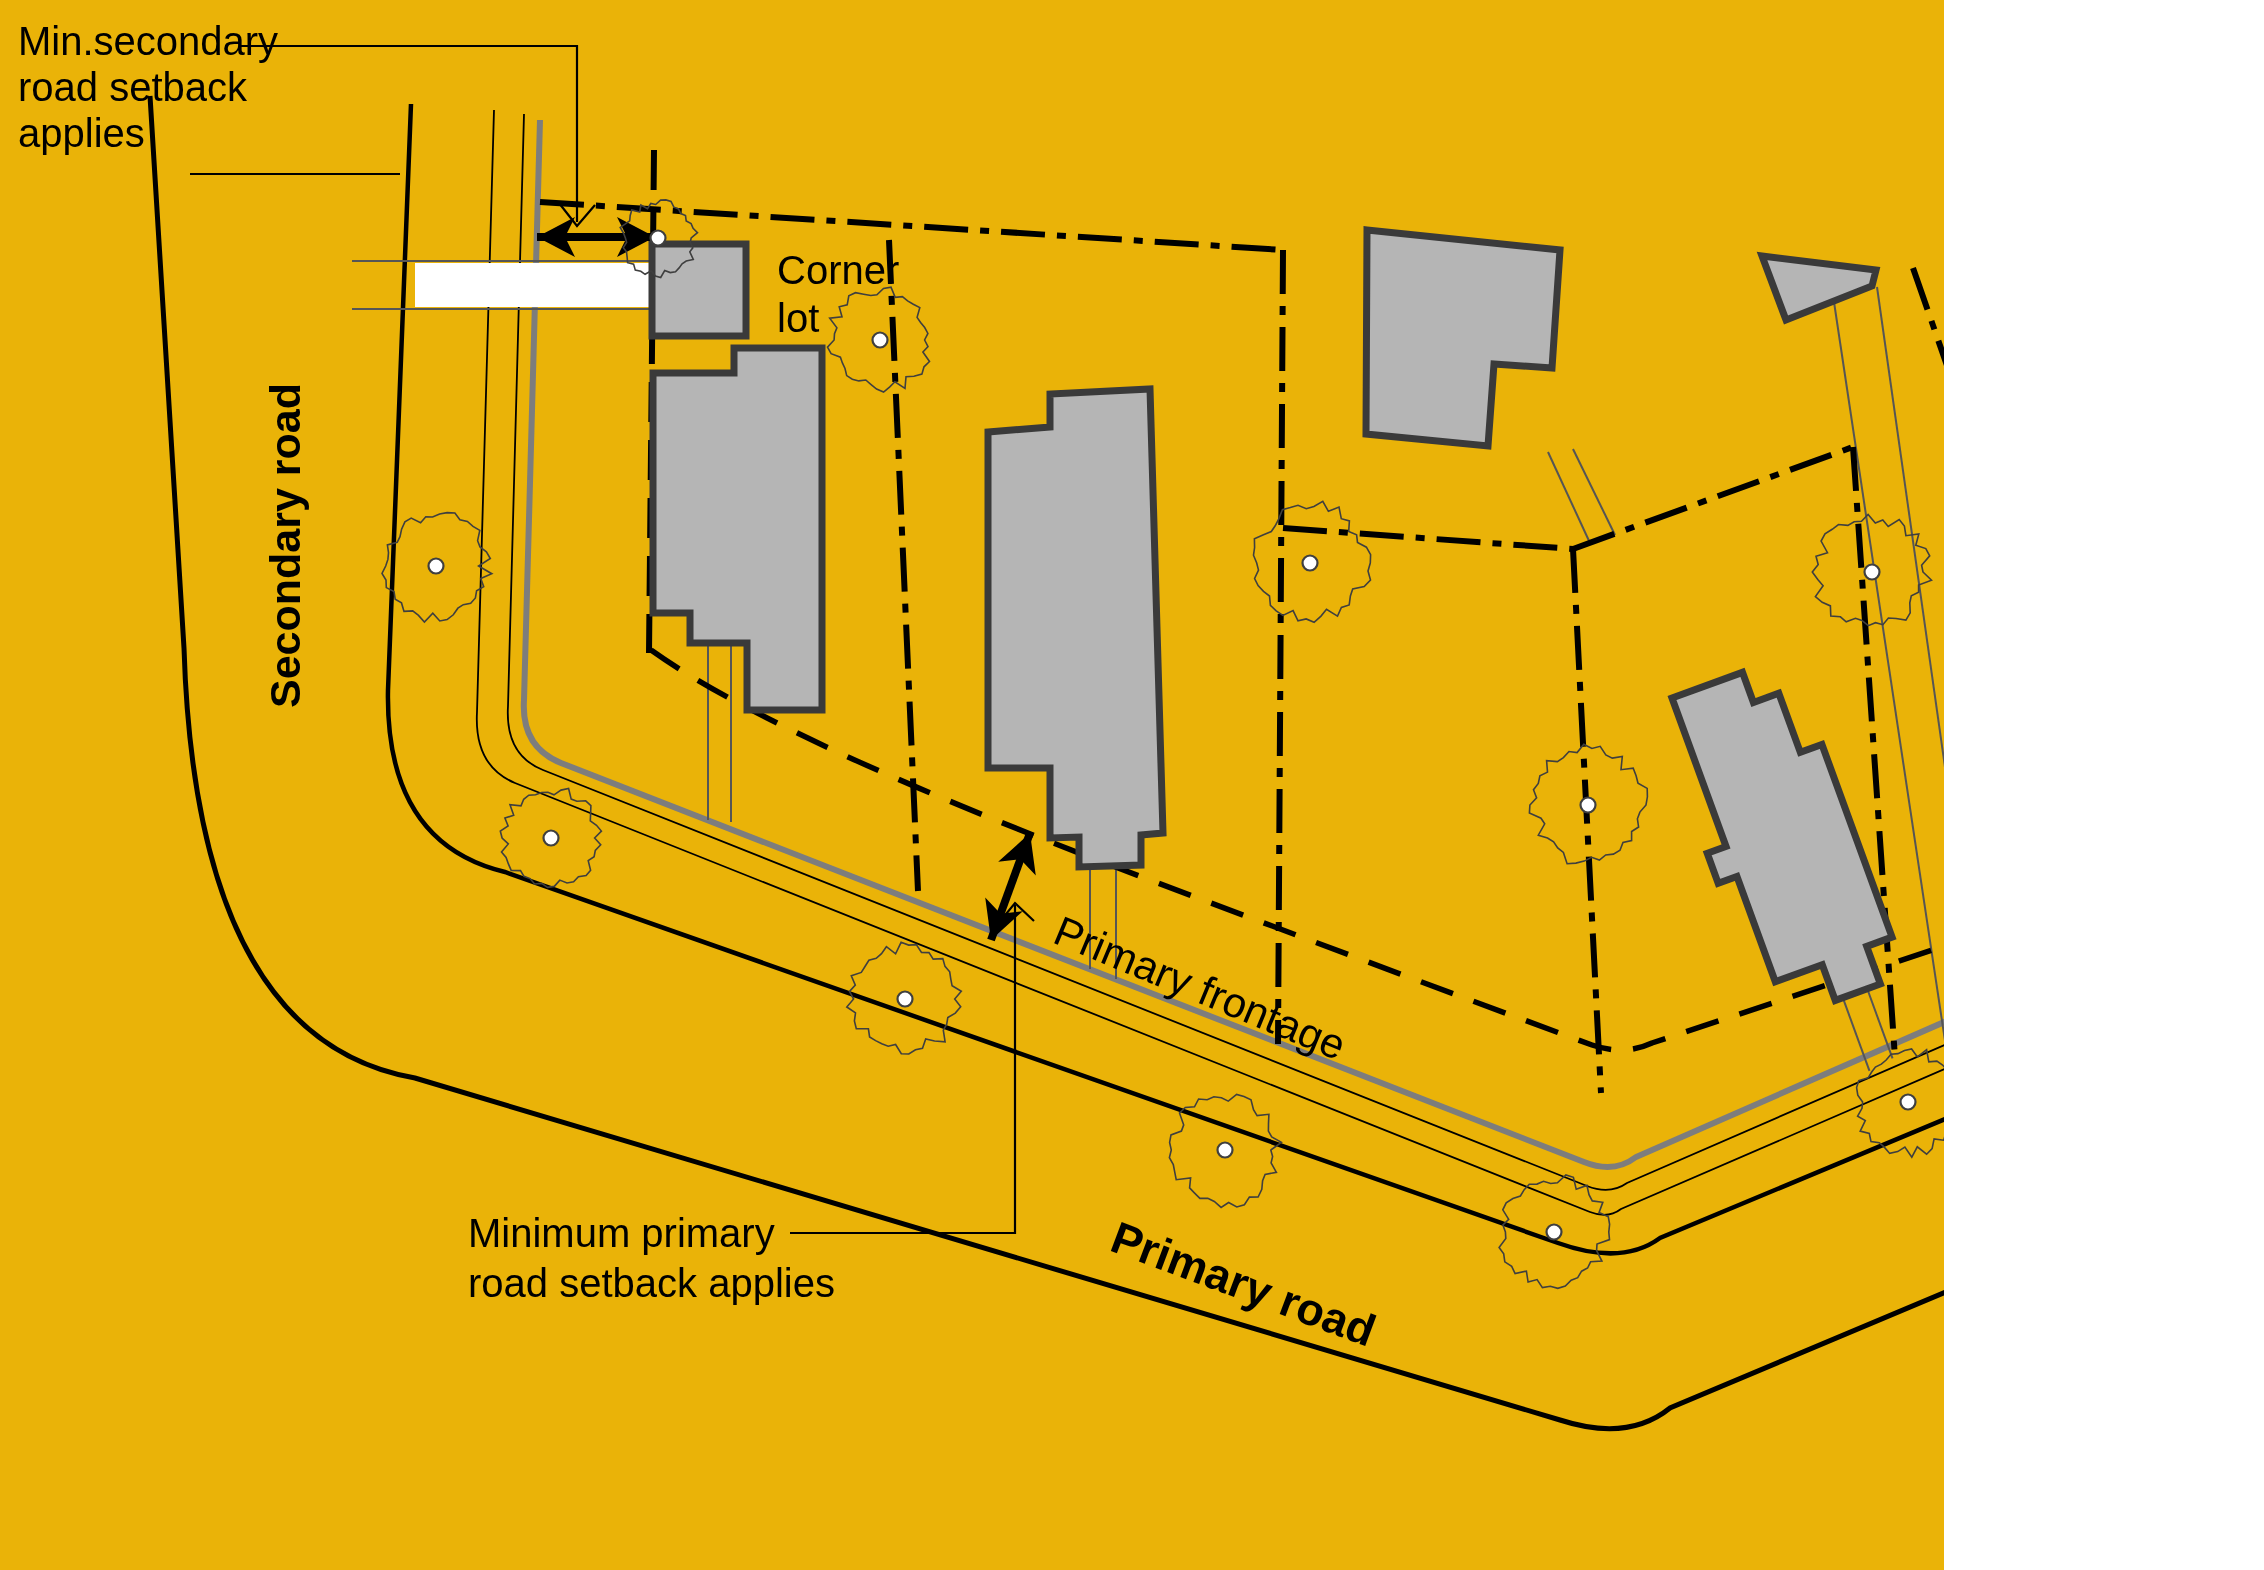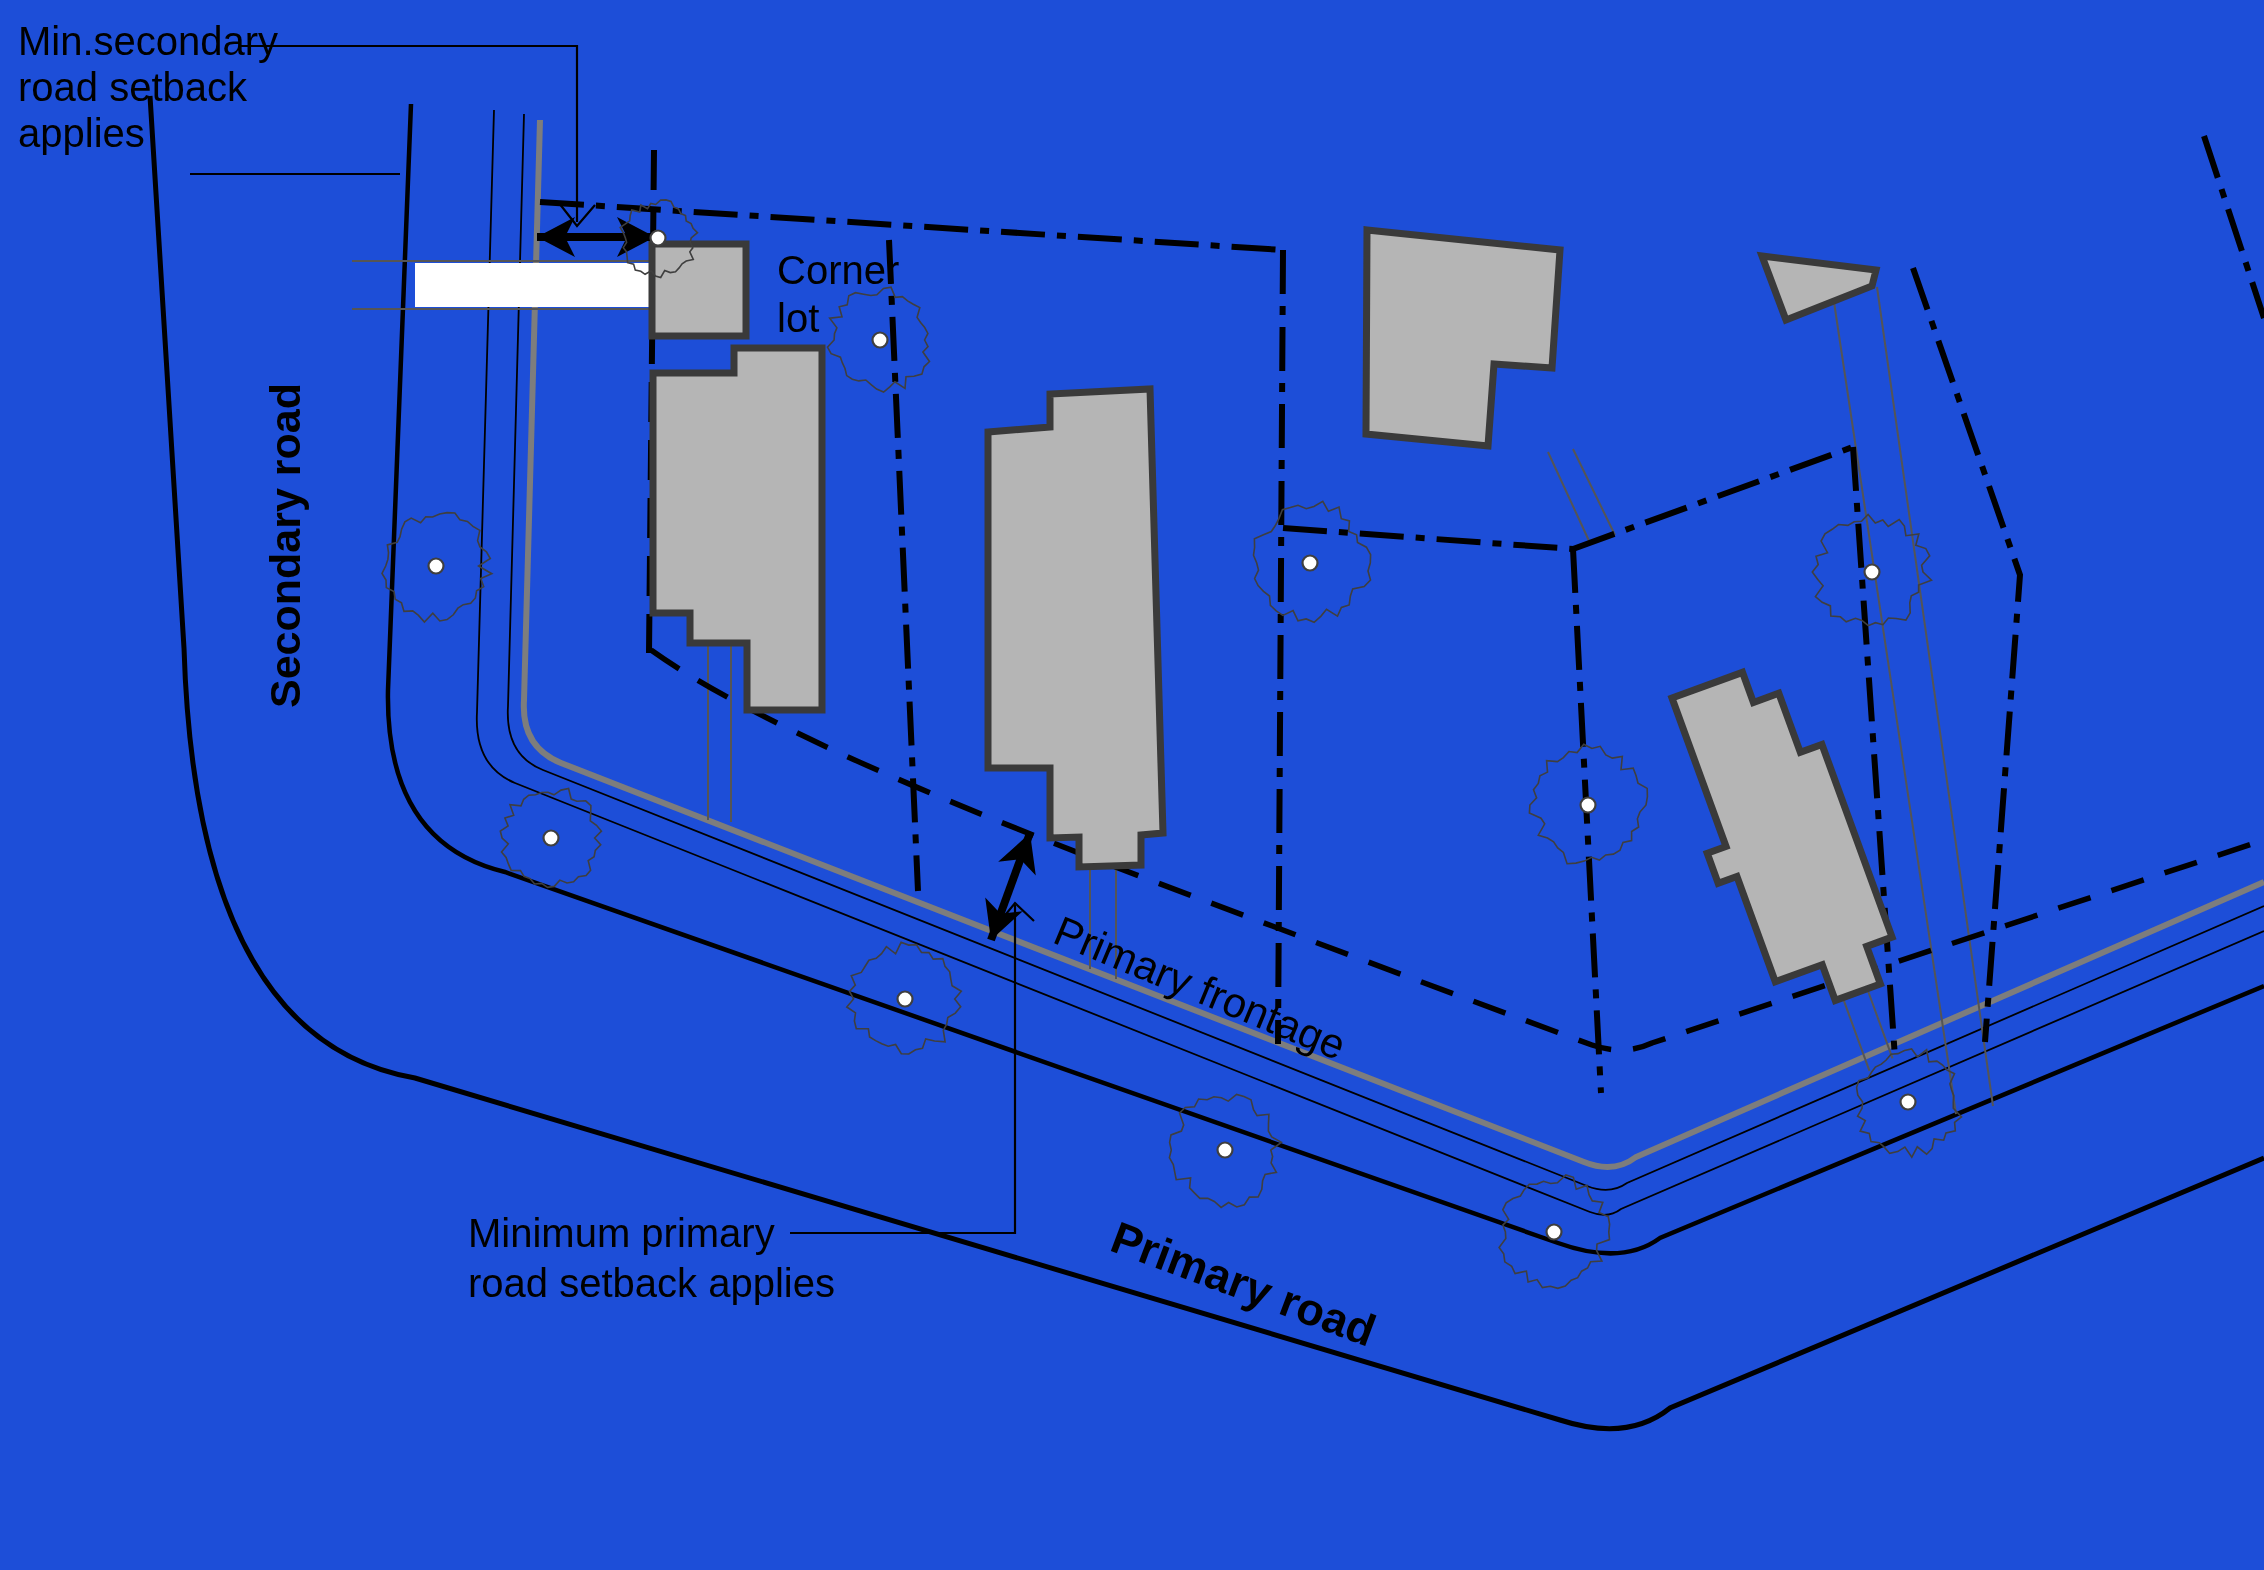--- a/index.html
+++ b/index.html
@@ -1,17 +1,17 @@
 <!DOCTYPE html>
 <html><head>
 <meta charset="utf-8">
 <style>
   html,body{margin:0;padding:0;background:#ffffff;}
   body{font-family:"Liberation Sans", sans-serif;}
-  .stage{position:relative;width:2264px;height:1570px;background:#1d4ed8;overflow:hidden;}
+  .stage{position:relative;width:1944px;height:1570px;background:#eab308;overflow:hidden;}
   svg{display:block;}
   .thin{fill:none;stroke:#000;stroke-width:1.8;}
   .kerb{fill:none;stroke:#000;stroke-width:4.5;}
   .outer{fill:none;stroke:#000;stroke-width:5;}
   .grayline{fill:none;stroke-width:6;}
   .dashdot{fill:none;stroke:#000;stroke-width:6;stroke-dasharray:44 12 9 12;}
   .dashonly{fill:none;stroke:#000;stroke-width:6;stroke-dasharray:40 18;}
   .frontage{fill:none;stroke:#000;stroke-width:5.5;stroke-dasharray:34 22;}
   .drive{fill:none;stroke:#555;stroke-width:2;}
   .bld{stroke-width:7;stroke-linejoin:miter;}

